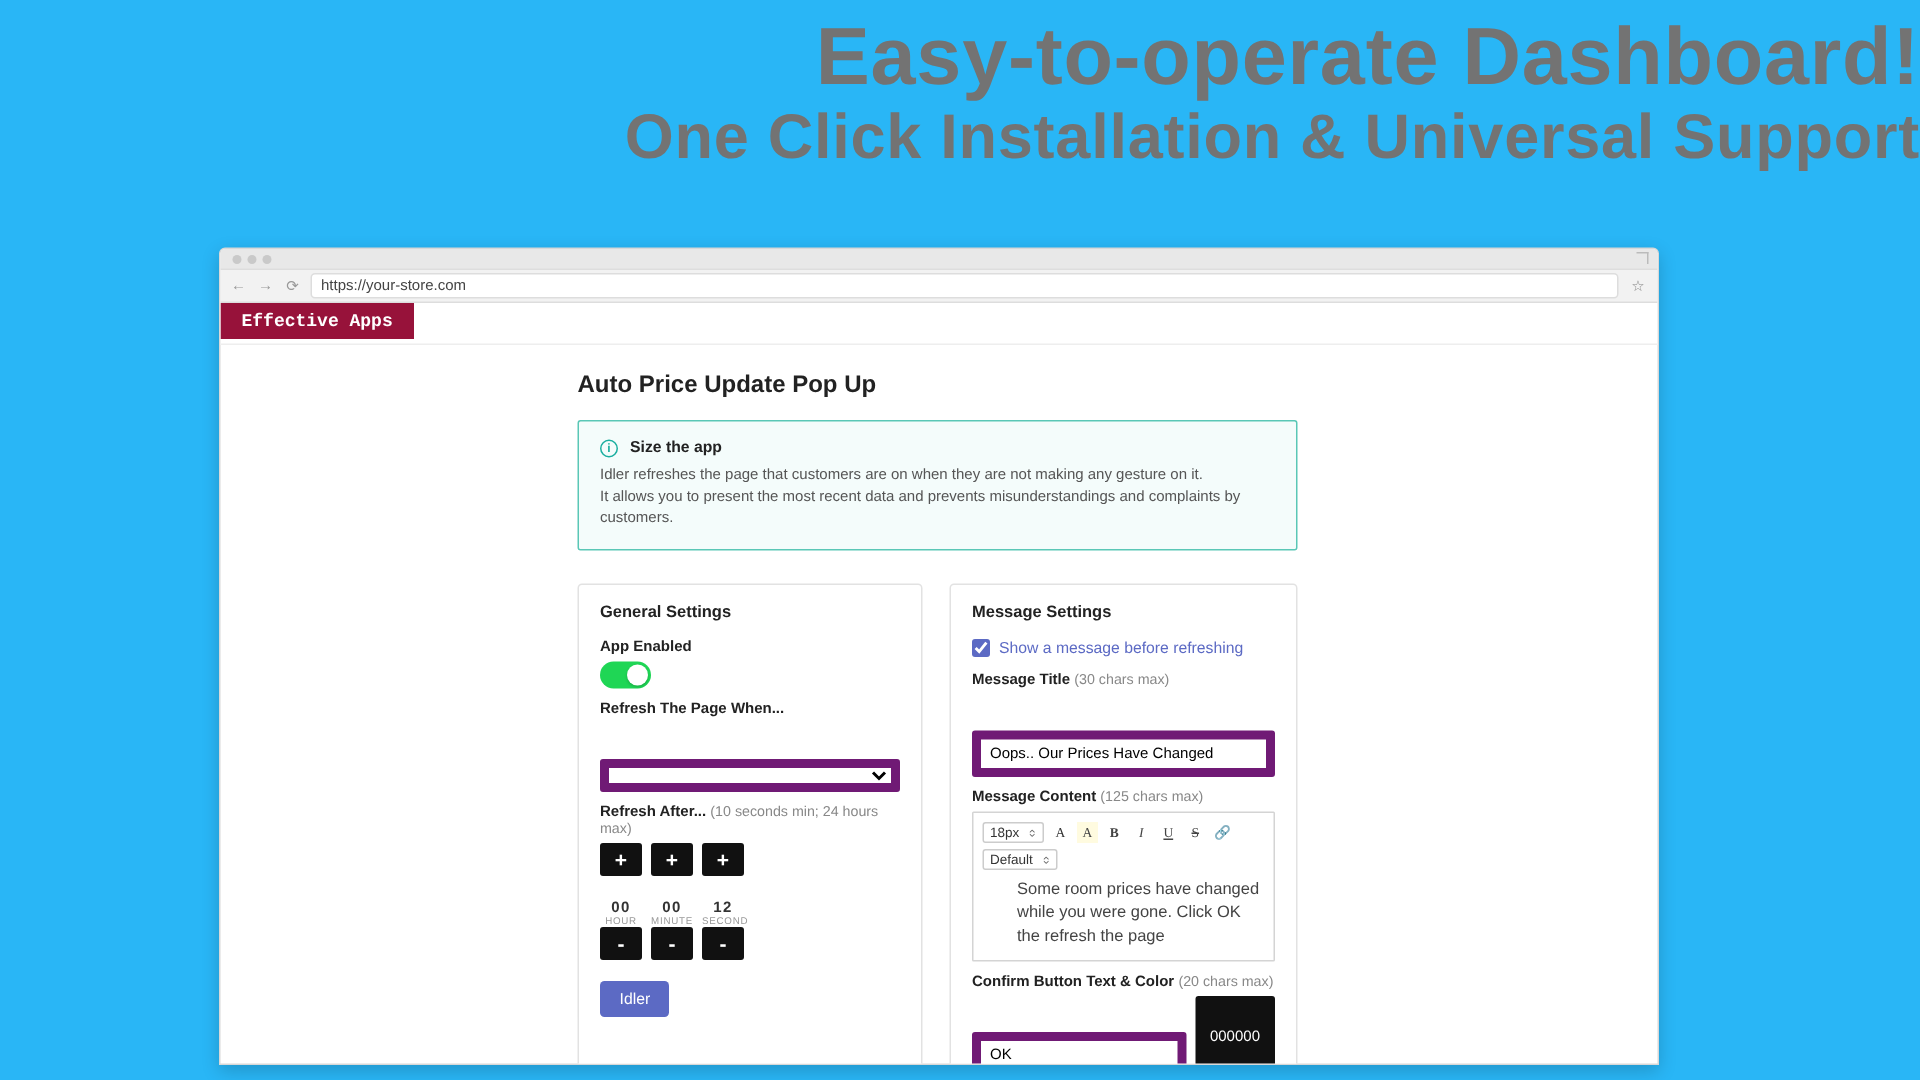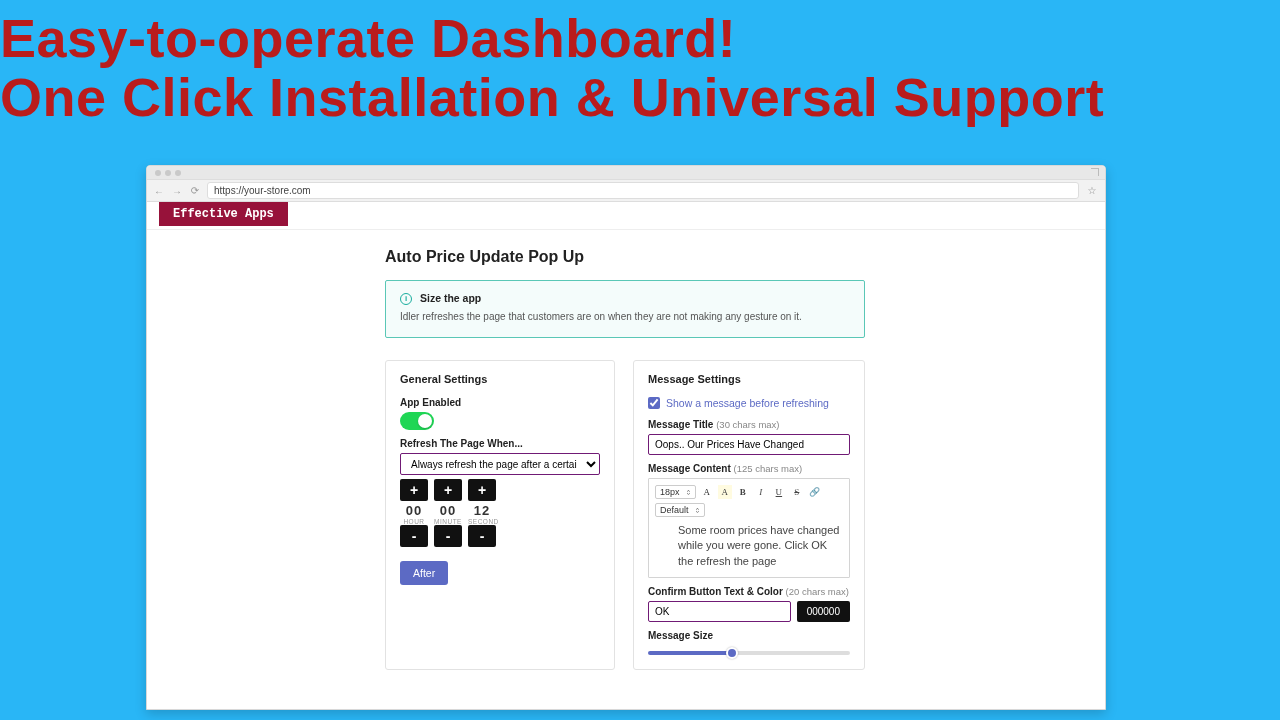--- a/index.html
+++ b/index.html
@@ -1,32 +1,32 @@
 <!DOCTYPE html>
 <html><head>
 <meta charset="utf-8">
 <style>
   * { box-sizing: border-box; margin: 0; padding: 0; }
   html, body { width: 1280px; height: 720px; overflow: hidden; font-family: -apple-system, "Segoe UI", Helvetica, Arial, sans-serif; }
   body { background: linear-gradient(180deg, #29b6f6 0%, #29b6f6 100%); }
 
-  .banner { text-align: left; color: #b91c1c; font-weight: 900; font-family: "Arial Black", Impact, sans-serif; line-height: 1.05; letter-spacing: 0.5px; text-transform: none; }
+  .banner { text-align: right; color: #737373; font-weight: 900; font-family: "Arial Black", Impact, sans-serif; line-height: 1.05; letter-spacing: 0.5px; text-transform: none; }
   .banner .l1 { font-size: 54px; margin-top: 10px; }
-  .banner .l2 { font-size: 54px; margin-top: 2px; }
+  .banner .l2 { font-size: 42px; margin-top: 2px; }
 
   .browser { position: absolute; left: 146px; top: 165px; width: 960px; height: 545px; background: #fff; border: 1px solid #d8d8d8; border-radius: 4px 4px 0 0; box-shadow: 0 4px 12px rgba(0,0,0,0.18); overflow: hidden; }
   .titlebar { height: 14px; background: #e8e8e8; border-bottom: 1px solid #ddd; position: relative; padding-left: 8px; display:flex; align-items:center; gap:4px;}
   .dot { width: 6px; height: 6px; border-radius: 50%; background: #c9c9c9; display:inline-block;}
   .expand-icon { position:absolute; right:6px; top:2px; width:8px; height:8px; border:1px solid #bbb; border-left:none; border-bottom:none;}
   .addrbar { height: 22px; display:flex; align-items:center; gap:6px; padding: 0 6px; background:#f2f2f2; border-bottom:1px solid #ddd; font-size:10px; color:#888;}
   .nav-btn { width:12px; text-align:center; cursor:default; color:#999;}
   .url { flex:1; background:#fff; border:1px solid #ddd; border-radius:3px; padding:2px 6px; color:#444; font-size:10px;}
   .star { width:14px; text-align:center; }
 
-  .appbar { height: 28px; background:#fff; border-bottom:1px solid #eee;padding-left:12px; }
+  .appbar { height: 28px; background:#fff; border-bottom:1px solid #eee; }
   .brand { display:inline-block; background:#97123a; color:#fff; padding:5px 14px; font-family: "Courier New", monospace; font-size:12px; font-weight:bold; }
 
   .content { padding: 18px 230px 18px 230px; ; }
   
   .content { padding: 18px 0 18px 238px; width: 720px; }
 
   h1.page-title { font-size:16px; font-weight:700; color:#222; margin-bottom:14px; }
 
   .infobox { border:1px solid #5ac7b6; background:#f4fcfb; border-radius:2px; padding:10px 14px 12px 14px; font-size:10px; color:#555; line-height:1.45; width:480px; }
   .infobox .ih { display:flex; gap:8px; align-items:center; margin-bottom:4px;}
@@ -37,27 +37,27 @@
   .card { border:1px solid #e2e2e2; border-radius:3px; background:#fff; padding:12px 14px; font-size:10.5px; color:#333; }
   .card.general { width:230px; }
   .card.message { width:232px; }
   .card h3 { font-size:11px; font-weight:700; margin-bottom:12px; color:#222; }
   .label { font-size:10px; font-weight:700; color:#222; margin-top:8px; margin-bottom:4px; display:block;}
   .hint { font-weight:400; color:#888; font-size:9.5px;}
 
   .toggle { width:34px; height:18px; background:#1fd655; border-radius:9px; position:relative; cursor:pointer;}
   .toggle .knob { position:absolute; right:2px; top:2px; width:14px; height:14px; background:#fff; border-radius:50%; box-shadow:0 1px 2px rgba(0,0,0,0.2);}
 
-  select.full, input.full { width:100%; border:1px solid #701a75; border-radius:2px; padding:4px 6px; font-size:10px; background:#fff;}
+  select.full, input.full { width:100%; border:6px solid #701a75; border-radius:2px; padding:4px 6px; font-size:10px; background:#fff;margin-top:24px;}
   select.full { height:22px; }
 
   .steppers { display:flex; gap:6px; margin-top:4px;}
   .stepcol { width:28px; text-align:center; }
   .sbtn { width:28px; height:22px; background:#111; color:#fff; border:none; font-size:14px; font-weight:bold; cursor:pointer; border-radius:2px;}
-  .sval { font-size:13px; font-weight:700; padding:2px 0 0 0; letter-spacing:1px;}
+  .sval { font-size:10px; font-weight:700; padding:16px 0 0 0; letter-spacing:1px;}
   .sunit { font-size:6.5px; color:#999; letter-spacing:0.5px;}
 
   .btn { border-radius:3px; padding:5px 12px; font-size:10.5px; cursor:pointer; border:1px solid transparent;}
   .btn-primary { background:#5c6ac4; color:#fff; }
 
   .chkrow { display:flex; gap:6px; align-items:flex-start; color:#5c6ac4; font-size:10.5px; margin-bottom:10px;}
   .chkrow input { accent-color:#5c6ac4; width:12px; height:12px;}
 
   .rte { border:1px solid #d4d4d4; border-radius:1px; padding:6px; font-size:10px;}
   .rte-toolbar { display:flex; gap:4px; align-items:center; margin-bottom:4px; flex-wrap:wrap;}
@@ -104,36 +104,41 @@
 
   <div class="content">
     <h1 class="page-title">Auto Price Update Pop Up</h1>
 
     <div class="infobox">
       <div class="ih">
         <span class="info-icon">i</span>
         <span class="title">Size the app</span>
       </div>
       <div>Idler refreshes the page that customers are on when they are not making any gesture on it.</div>
+      <div>It allows you to present the most recent data and prevents misunderstandings and complaints by customers.</div>
     </div>
 
     <div class="cols">
 
       <div class="card general">
         <h3>General Settings</h3>
         <span class="label">App Enabled</span>
         <div class="toggle">
             <div class="knob"></div>
           </div>
 
         <span class="label">Refresh The Page When...</span>
         <select class="full">
           <option>Always refresh the page after a certain amount of time</option>
         </select>
 
+        <span class="label">
+          <span>Refresh After...</span>
+          <span class="hint">(10 seconds min; 24 hours max)</span>
+        </span>
 
         <div class="steppers">
           <div class="stepcol">
             <button class="sbtn">+</button>
             <div class="sval">00</div>
             <div class="sunit">HOUR</div>
             <button class="sbtn">-</button>
           </div>
           <div class="stepcol">
             <button class="sbtn">+</button>
@@ -143,21 +148,21 @@
           </div>
           <div class="stepcol">
             <button class="sbtn">+</button>
             <div class="sval">12</div>
             <div class="sunit">SECOND</div>
             <button class="sbtn">-</button>
           </div>
         </div>
 
         <div class="save-row">
-          <button class="btn btn-primary">After</button>
+          <button class="btn btn-primary">Idler</button>
         </div>
       </div>
 
       <div class="card message">
         <h3>Message Settings</h3>
 
         <label class="chkrow">
           <input type="checkbox" checked="" style="">
           <span>Show a message before refreshing</span>
         </label>

